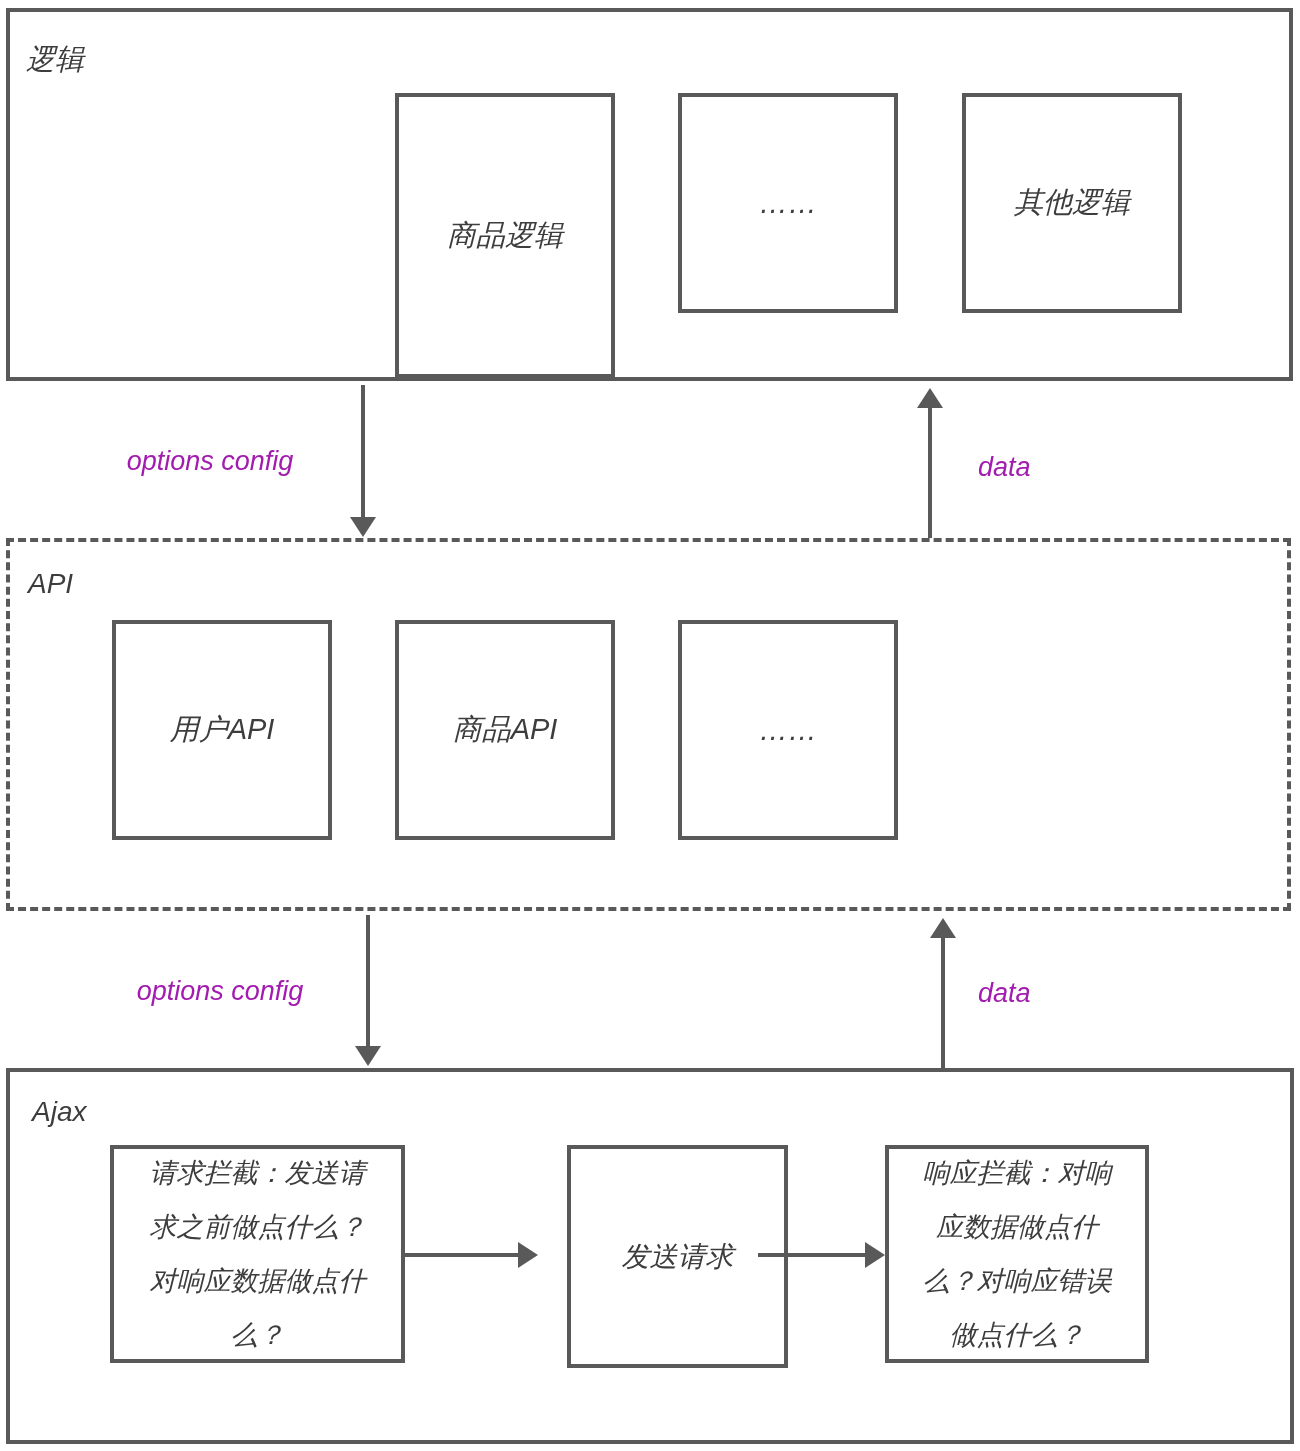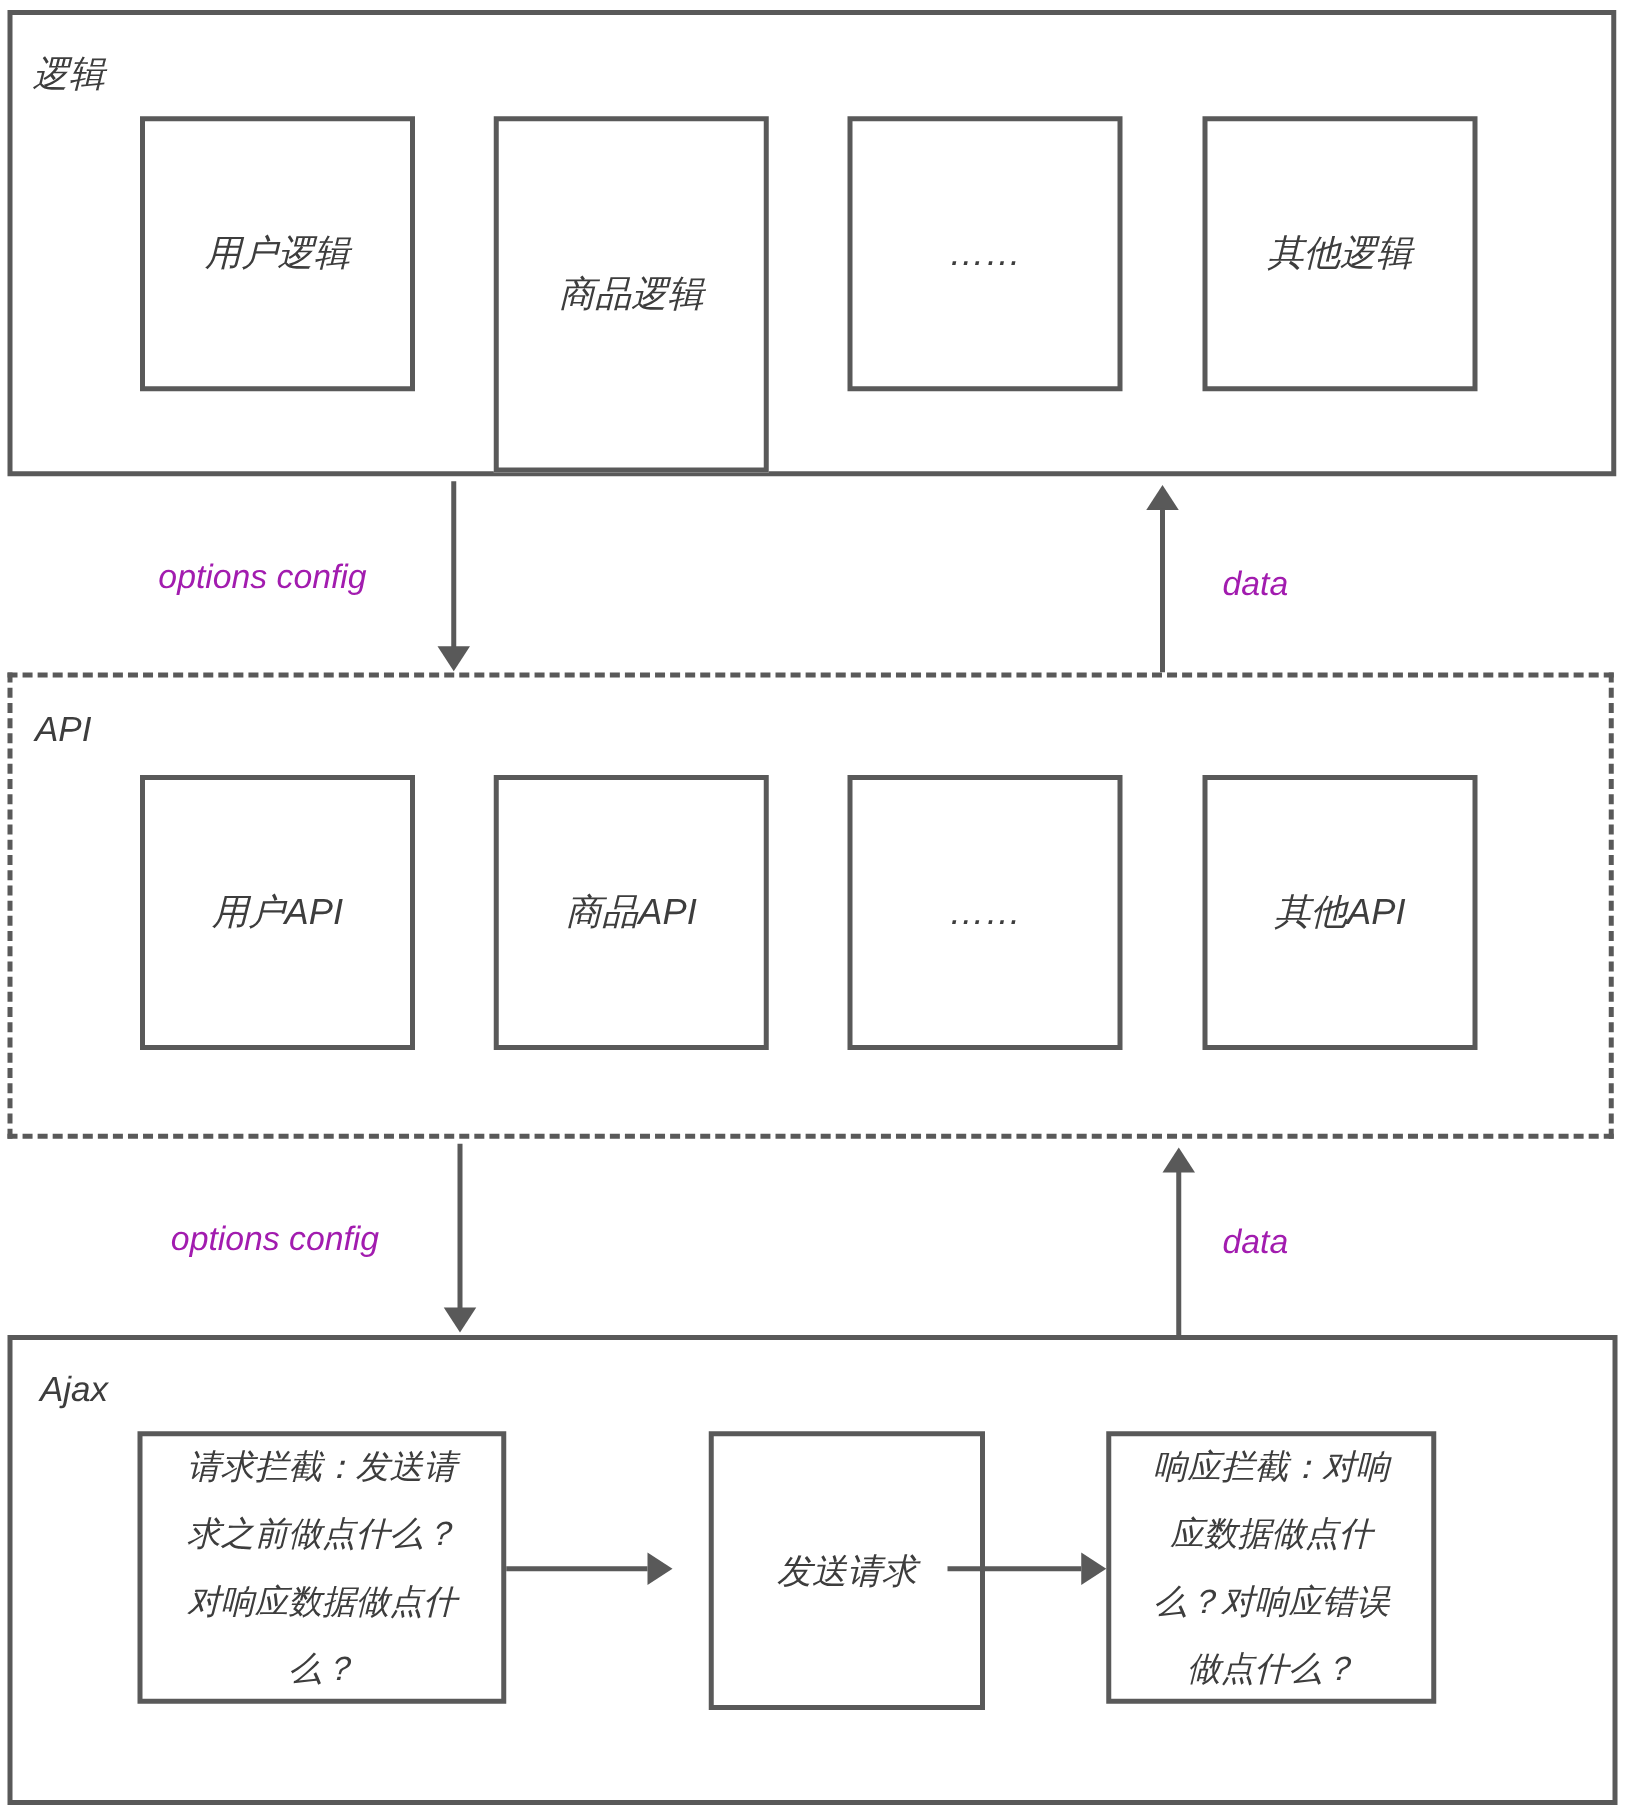--- a/index.html
+++ b/index.html
@@ -74,21 +74,20 @@
   }
   .arrow-label.centered { text-align: center; }
 </style>
 </head>
 <body>
 
 <div class="stage">
 
   <div class="layer" style="left:6px; top:8px; width:1287px; height:373px;">
     <div class="layer-title" style="left:16px; top:28px;">逻辑</div>
-    <div class="node" style="left:102px; top:81px; width:220px; height:220px;">用户逻辑</div>
     <div class="node" style="left:385px; top:81px; width:220px; height:285px;">商品逻辑</div>
     <div class="node" style="left:668px; top:81px; width:220px; height:220px;">……</div>
     <div class="node" style="left:952px; top:81px; width:220px; height:220px;">其他逻辑</div>
   </div>
 
   <div>
     <div class="vline" style="left:361px; top:385px; height:134px;"></div>
     <div class="head-down" style="left:350px; top:517px;"></div>
     <div class="arrow-label centered" style="left:85px; top:446px; width:250px;">options config</div>
   </div>
@@ -96,21 +95,20 @@
     <div class="head-up" style="left:917px; top:388px;"></div>
     <div class="vline" style="left:928px; top:407px; height:131px;"></div>
     <div class="arrow-label" style="left:978px; top:452px;">data</div>
   </div>
 
   <div class="layer dashed" style="left:6px; top:538px; width:1285px; height:373px;">
     <div class="layer-title" style="left:18px; top:26px; font-size:28px;">API</div>
     <div class="node" style="left:102px; top:78px; width:220px; height:220px;">用户API</div>
     <div class="node" style="left:385px; top:78px; width:220px; height:220px;">商品API</div>
     <div class="node" style="left:668px; top:78px; width:220px; height:220px;">……</div>
-    <div class="node" style="left:952px; top:78px; width:220px; height:220px;">其他API</div>
   </div>
 
   <div>
     <div class="vline" style="left:366px; top:915px; height:132px;"></div>
     <div class="head-down" style="left:355px; top:1046px;"></div>
     <div class="arrow-label centered" style="left:95px; top:976px; width:250px;">options config</div>
   </div>
   <div>
     <div class="head-up" style="left:930px; top:918px;"></div>
     <div class="vline" style="left:941px; top:937px; height:131px;"></div>

